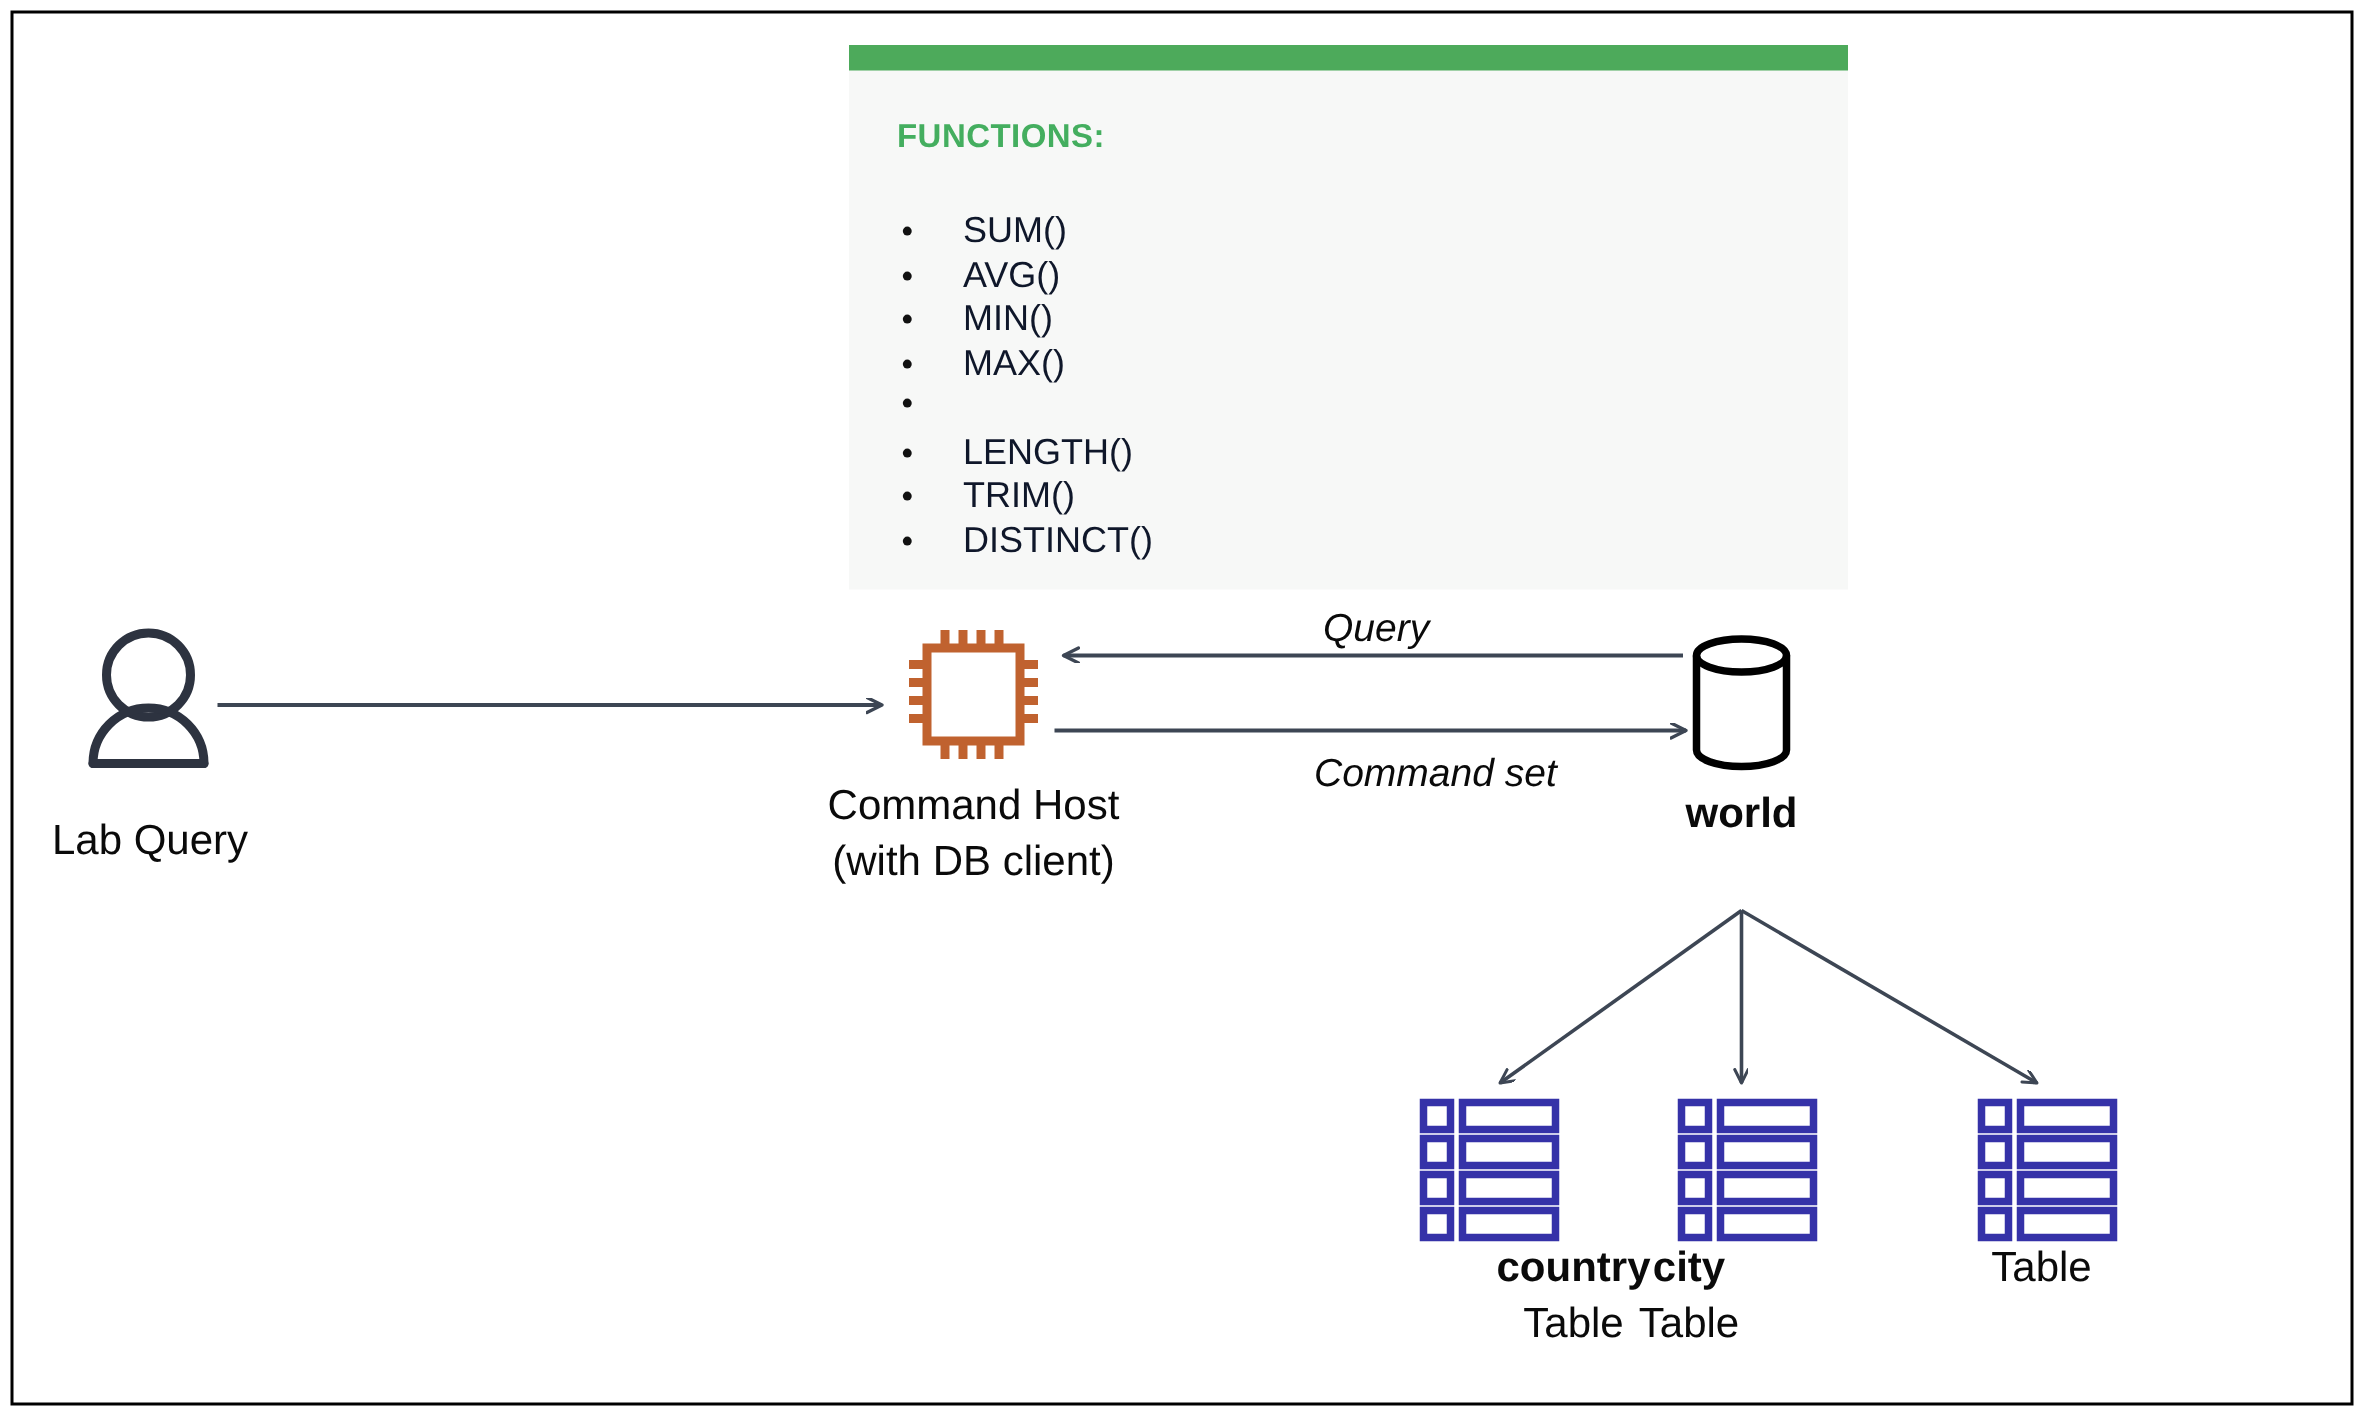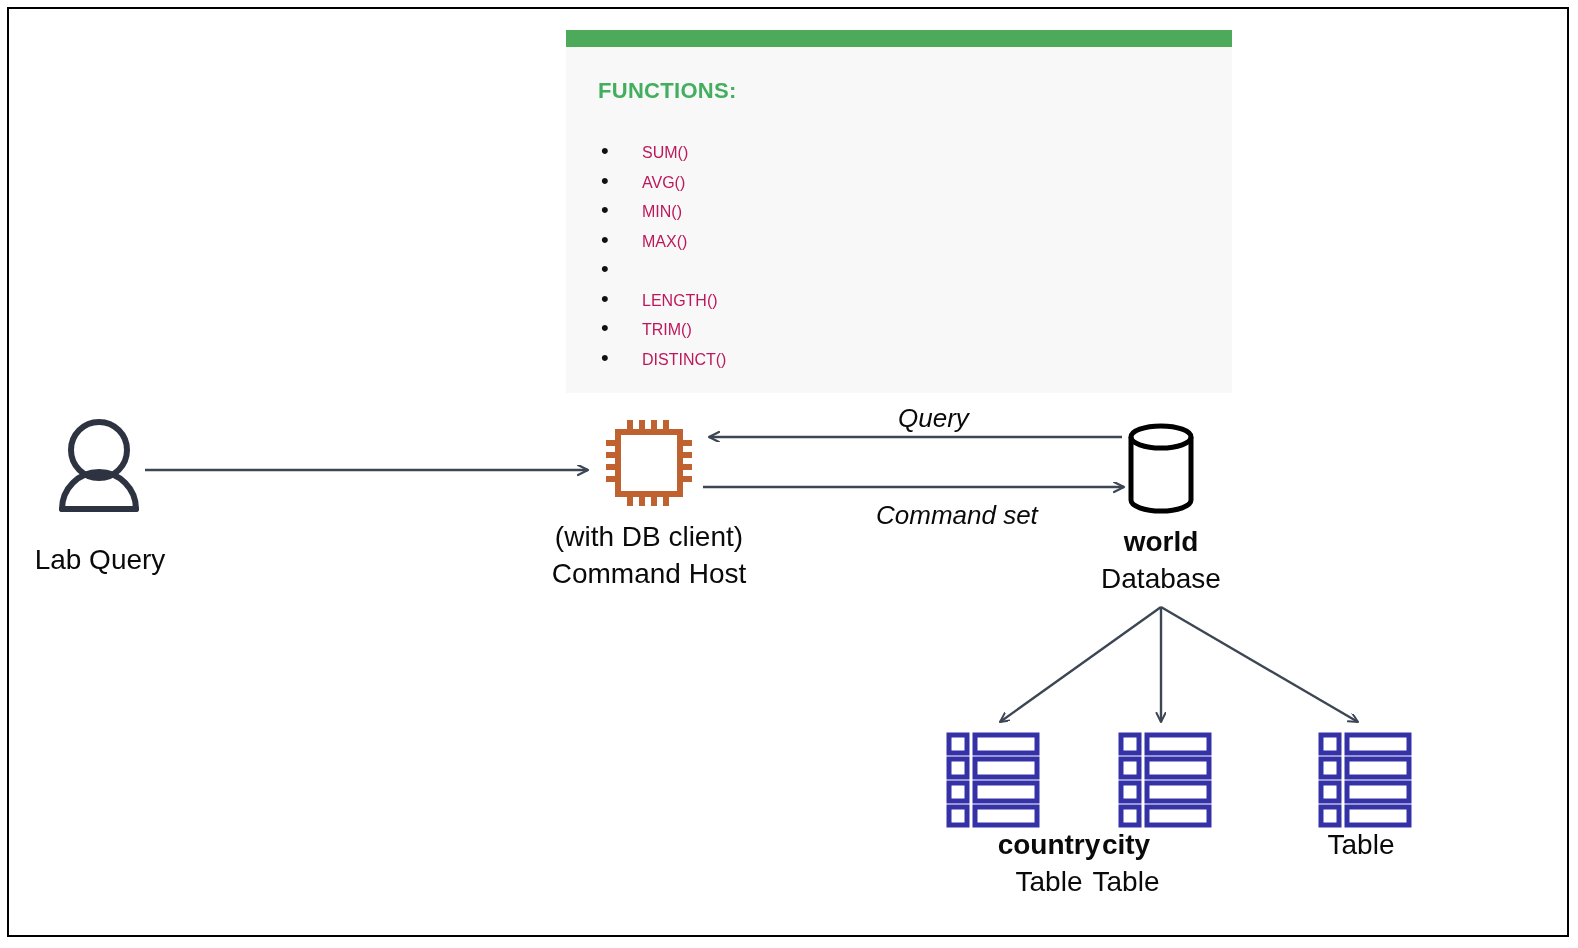--- a/index.html
+++ b/index.html
@@ -71,22 +71,22 @@
     width: 46px;
     flex: 0 0 46px;
     font-size: 22px;
     color: #111111;
     line-height: 1;
     text-align: left;
     padding-left: 5px;
     box-sizing: border-box;
   }
   .fn-label {
-    font-size: 16px;
-    color: #be185d;
+    font-size: 24px;
+    color: #0f172a;
     white-space: nowrap;
   }
 
   
   .node-label {
     position: absolute;
     font-size: 28px;
     color: #0a0a0a;
     text-align: center;
     white-space: nowrap;
@@ -244,30 +244,29 @@
           <rect x="1347" y="783" width="62" height="18" fill="none" stroke="#3532a8" stroke-width="5"></rect>
           <rect x="1321" y="807" width="18" height="18" fill="none" stroke="#3532a8" stroke-width="5"></rect>
           <rect x="1347" y="807" width="62" height="18" fill="none" stroke="#3532a8" stroke-width="5"></rect>
         </g>
       </g>
   </svg>
 
   <div class="node-label" style="left:0px; top:541px; width:200px;">Lab Query</div>
 
   <div class="node-label" style="left:499px; top:518px; width:300px;">
+    <div>Command Host</div>
     <div>(with DB client)</div>
-    <div>Command Host</div>
   </div>
 
   <div class="node-label" style="left:1036px; top:523px; width:250px;">
     <div class="bold">world</div>
-    <div>Database</div>
-  </div>
-
-  <div class="edge-label" style="left:882px; top:403px;margin-left:16px;">Query</div>
+  </div>
+
+  <div class="edge-label" style="left:882px; top:403px;">Query</div>
   <div class="edge-label" style="left:876px; top:500px;">Command set</div>
 
   <div class="node-label" style="left:924px; top:826px; width:250px;">
     <div class="bold">country</div>
     <div>Table</div>
   </div>
 
   <div class="node-label" style="left:1026px; top:826px; width:200px;">
     <div class="bold">city</div>
     <div>Table</div>

